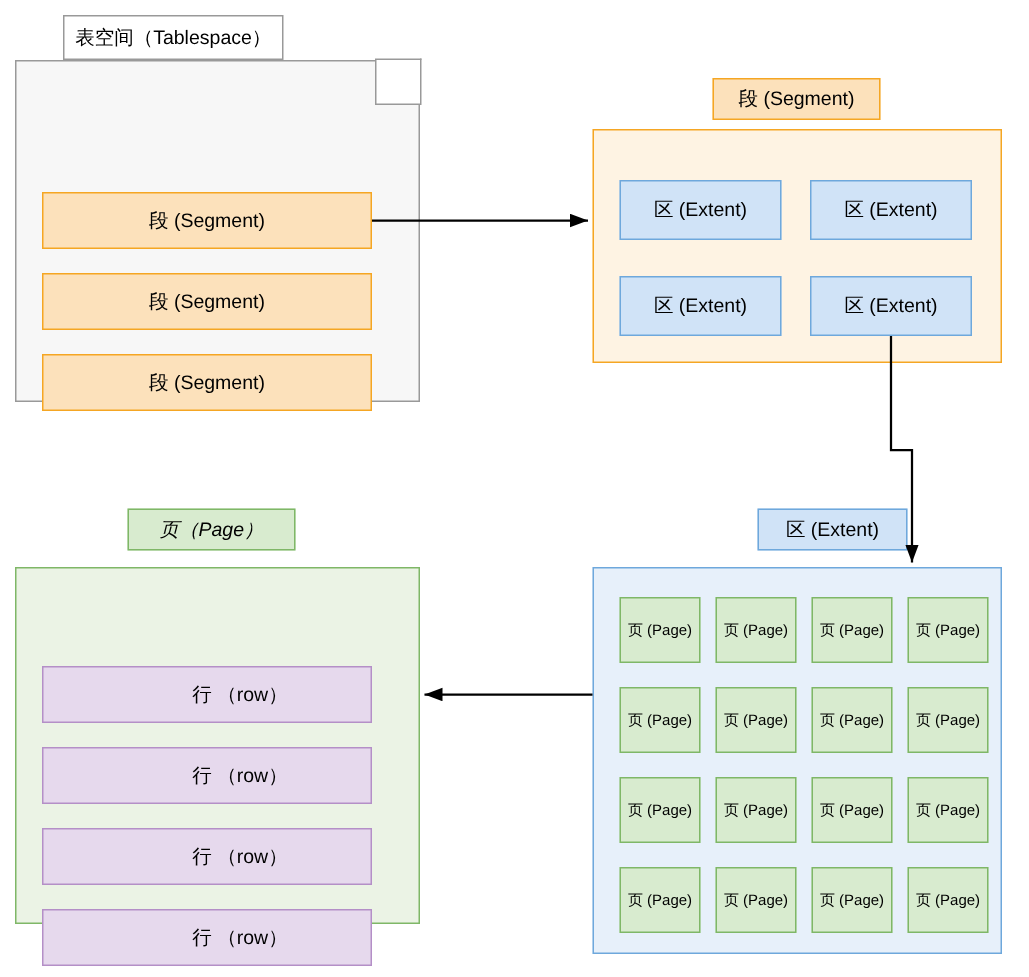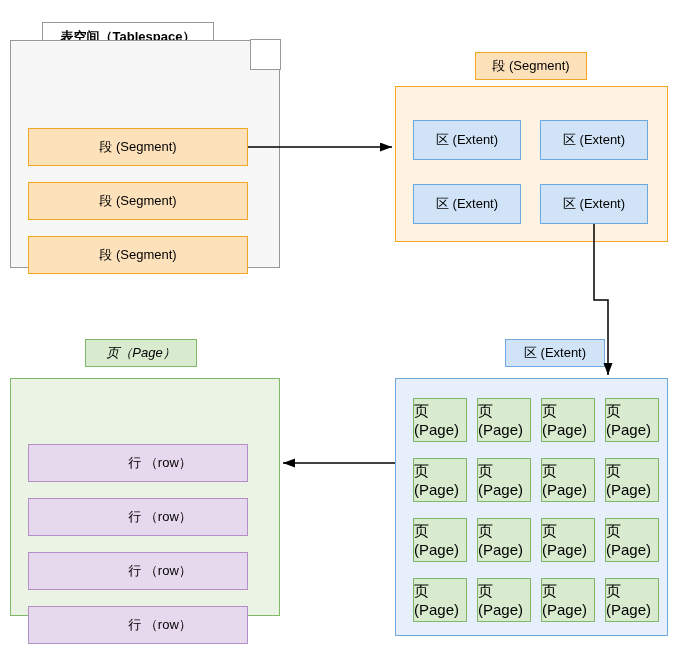--- a/index.html
+++ b/index.html
@@ -24,36 +24,36 @@
   .label-only {
     position: absolute;
     border: 1px solid;
     display: flex;
     align-items: center;
     justify-content: center;
     background: #fff;
   }
 
   
-  .tablespace-label { left:42px; top:22px; width:172px; height:30px; border-color:#999; background:#fff;font-weight:bold; }
+  .tablespace-label { left:42px; top:10px; width:147px; height:30px; border-color:#999; background:#fff; }
   .tablespace-box { left:10px; top:40px; width:270px; height:228px; background:#f7f7f7; border-color:#999; }
   .dogear { position:absolute; right:-1px; top:-1px; width:30px; height:30px; background:#fff; border-left:1px solid #999; border-bottom:1px solid #999; }
   .dogear::after{content:"";position:absolute;left:-1px;bottom:-1px;width:30px;height:30px;border-top:1px solid #999;border-right:1px solid #999;transform-origin:0 100%;}
 
   .seg-item { position:absolute; left:28px; width:220px; height:38px; background:#fce1bb; border:1px solid #f5a623; display:flex; align-items:center; justify-content:center; }
 
   
   .segment-label { left:475px; top:52px; width:112px; height:28px; background:#fce1bb; border-color:#f5a623; }
   .segment-box { left:395px; top:86px; width:273px; height:156px; background:#fef3e3; border-color:#f5a623; }
   .extent-item { position:absolute; width:108px; height:40px; background:#d0e3f7; border:1px solid #6ea8dc; display:flex; align-items:center; justify-content:center; }
 
   
   .extent-label { left:505px; top:339px; width:100px; height:28px; background:#d0e3f7; border-color:#6ea8dc; }
   .extent-box { left:395px; top:378px; width:273px; height:258px; background:#e7f0fa; border-color:#6ea8dc; }
-  .page-sm { position:absolute; width:54px; height:44px; background:#d8ebcf; border:1px solid #7fb767; display:flex; align-items:center; justify-content:center; font-size:15px; line-height:1.3; }
+  .page-sm { position:absolute; width:54px; height:44px; background:#d8ebcf; border:1px solid #7fb767; display:flex; align-items:center; justify-content:center; font-size:10px; line-height:1.3; }
 
   
   .page-label { left:85px; top:339px; width:112px; height:28px; background:#d8ebcf; border-color:#7fb767;font-style:italic; }
   .page-box { left:10px; top:378px; width:270px; height:238px; background:#ebf3e5; border-color:#7fb767; }
   .row-item { position:absolute; left:28px; width:220px; height:38px; background:#e6d9ed; border:1px solid #b48fc7; display:flex; align-items:center; justify-content:center;padding-left:44px; }
 
   svg.arrows { position:absolute; left:0; top:0; width:686px; height:651px; pointer-events:none; }
 </style>
 </head>
 <body>

